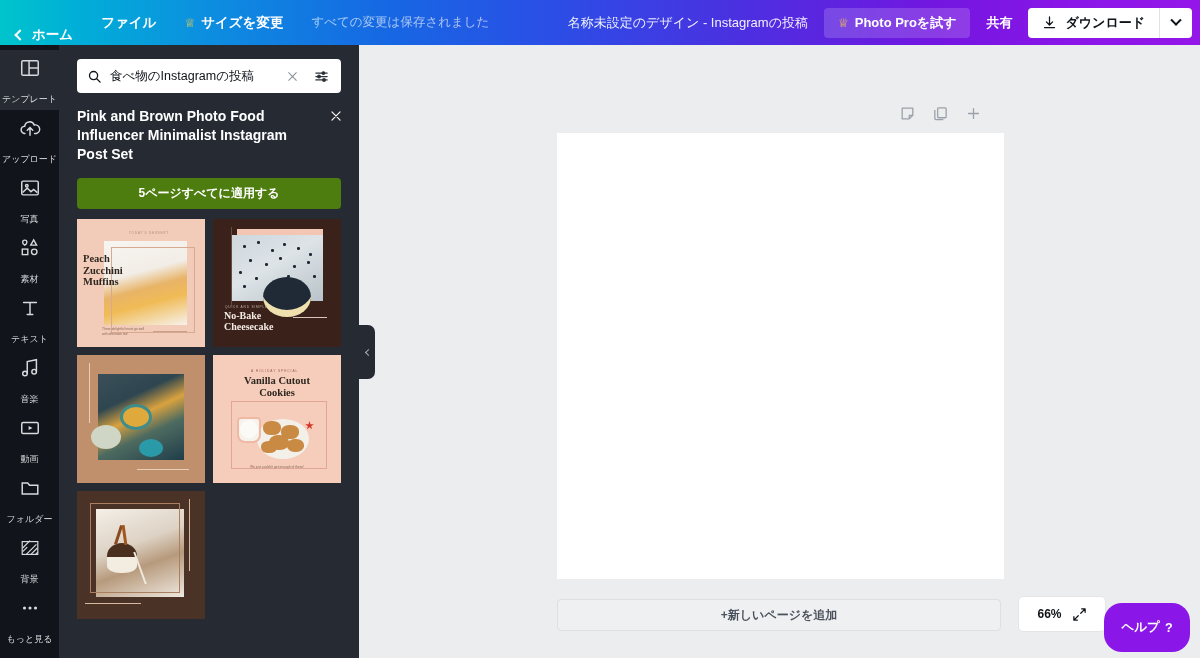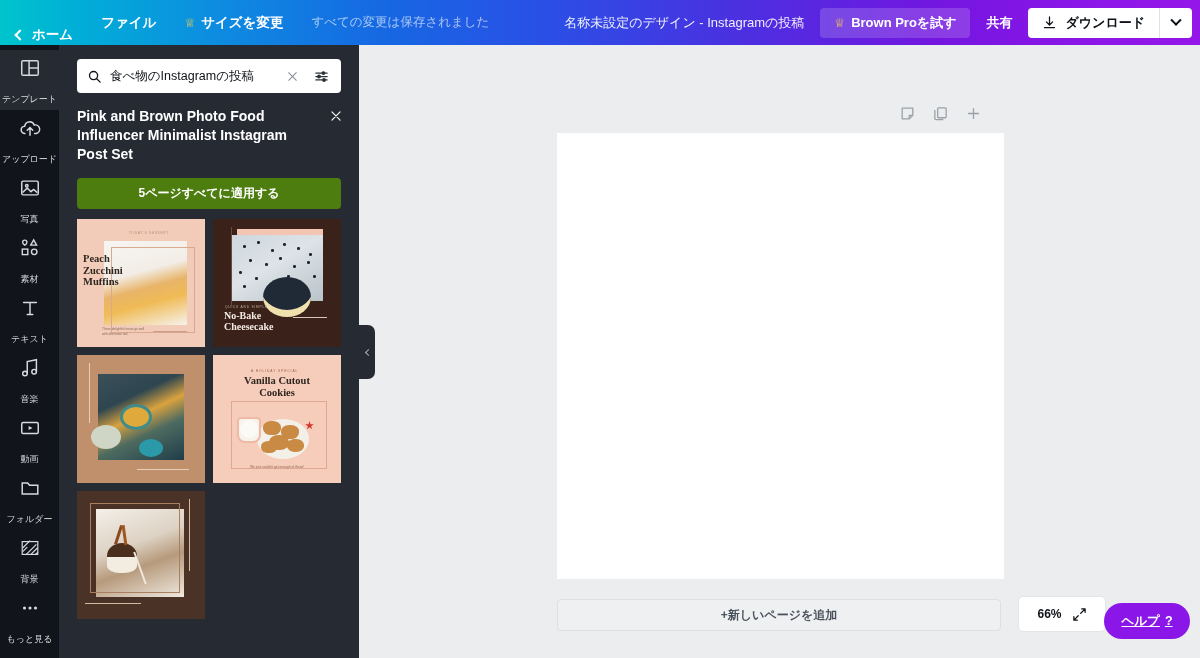--- a/index.html
+++ b/index.html
@@ -278,26 +278,25 @@
   .zoomctl {
     position: absolute; left: 659px; top: 551px;
     width: 88px; height: 36px;
     background: #ffffff; border: 1px solid #e3e6e9; border-radius: 5px;
     display: flex; align-items: center; justify-content: center; gap: 10px;
     font-size: 12px; font-weight: 700; color: #0e1318;
     cursor: pointer;
   }
   .helpbtn {
     position: absolute; left: 745px; top: 558px;
-    width: 86px; height: 36px;
+    width: 86px; height: 49px;
     background: #8b16e8; border-radius: 18px;
     display: flex; align-items: center; justify-content: center; gap: 5px;
     color: #ffffff; font-size: 12.5px; font-weight: 700;
     cursor: pointer;
-    text-decoration: underline;
   }
 </style>
 </head>
 <body>
 
 <div id="app">
 
   <div class="topbar">
 
     <div class="tb-item tb-home">
@@ -315,21 +314,21 @@
     </div>
 
     <div class="tb-saved">すべての変更は保存されました</div>
 
     <div class="tb-spacer"></div>
 
     <div class="tb-title">名称未設定のデザイン - Instagramの投稿</div>
 
     <div class="btn-pro">
       <span class="crown">♕</span>
-      <span>Brown Proを試す</span>
+      <span>Photo Proを試す</span>
     </div>
 
     <div class="btn-share">
       <span>共有</span>
     </div>
 
     <div class="dl-group">
       <div class="dl-main">
         <svg width="15" height="15" viewBox="0 0 24 24" fill="none" stroke="#0e1318" stroke-width="2" stroke-linecap="round">
           <path d="M12 3v12M7 11l5 5 5-5M4 20h16"></path>

